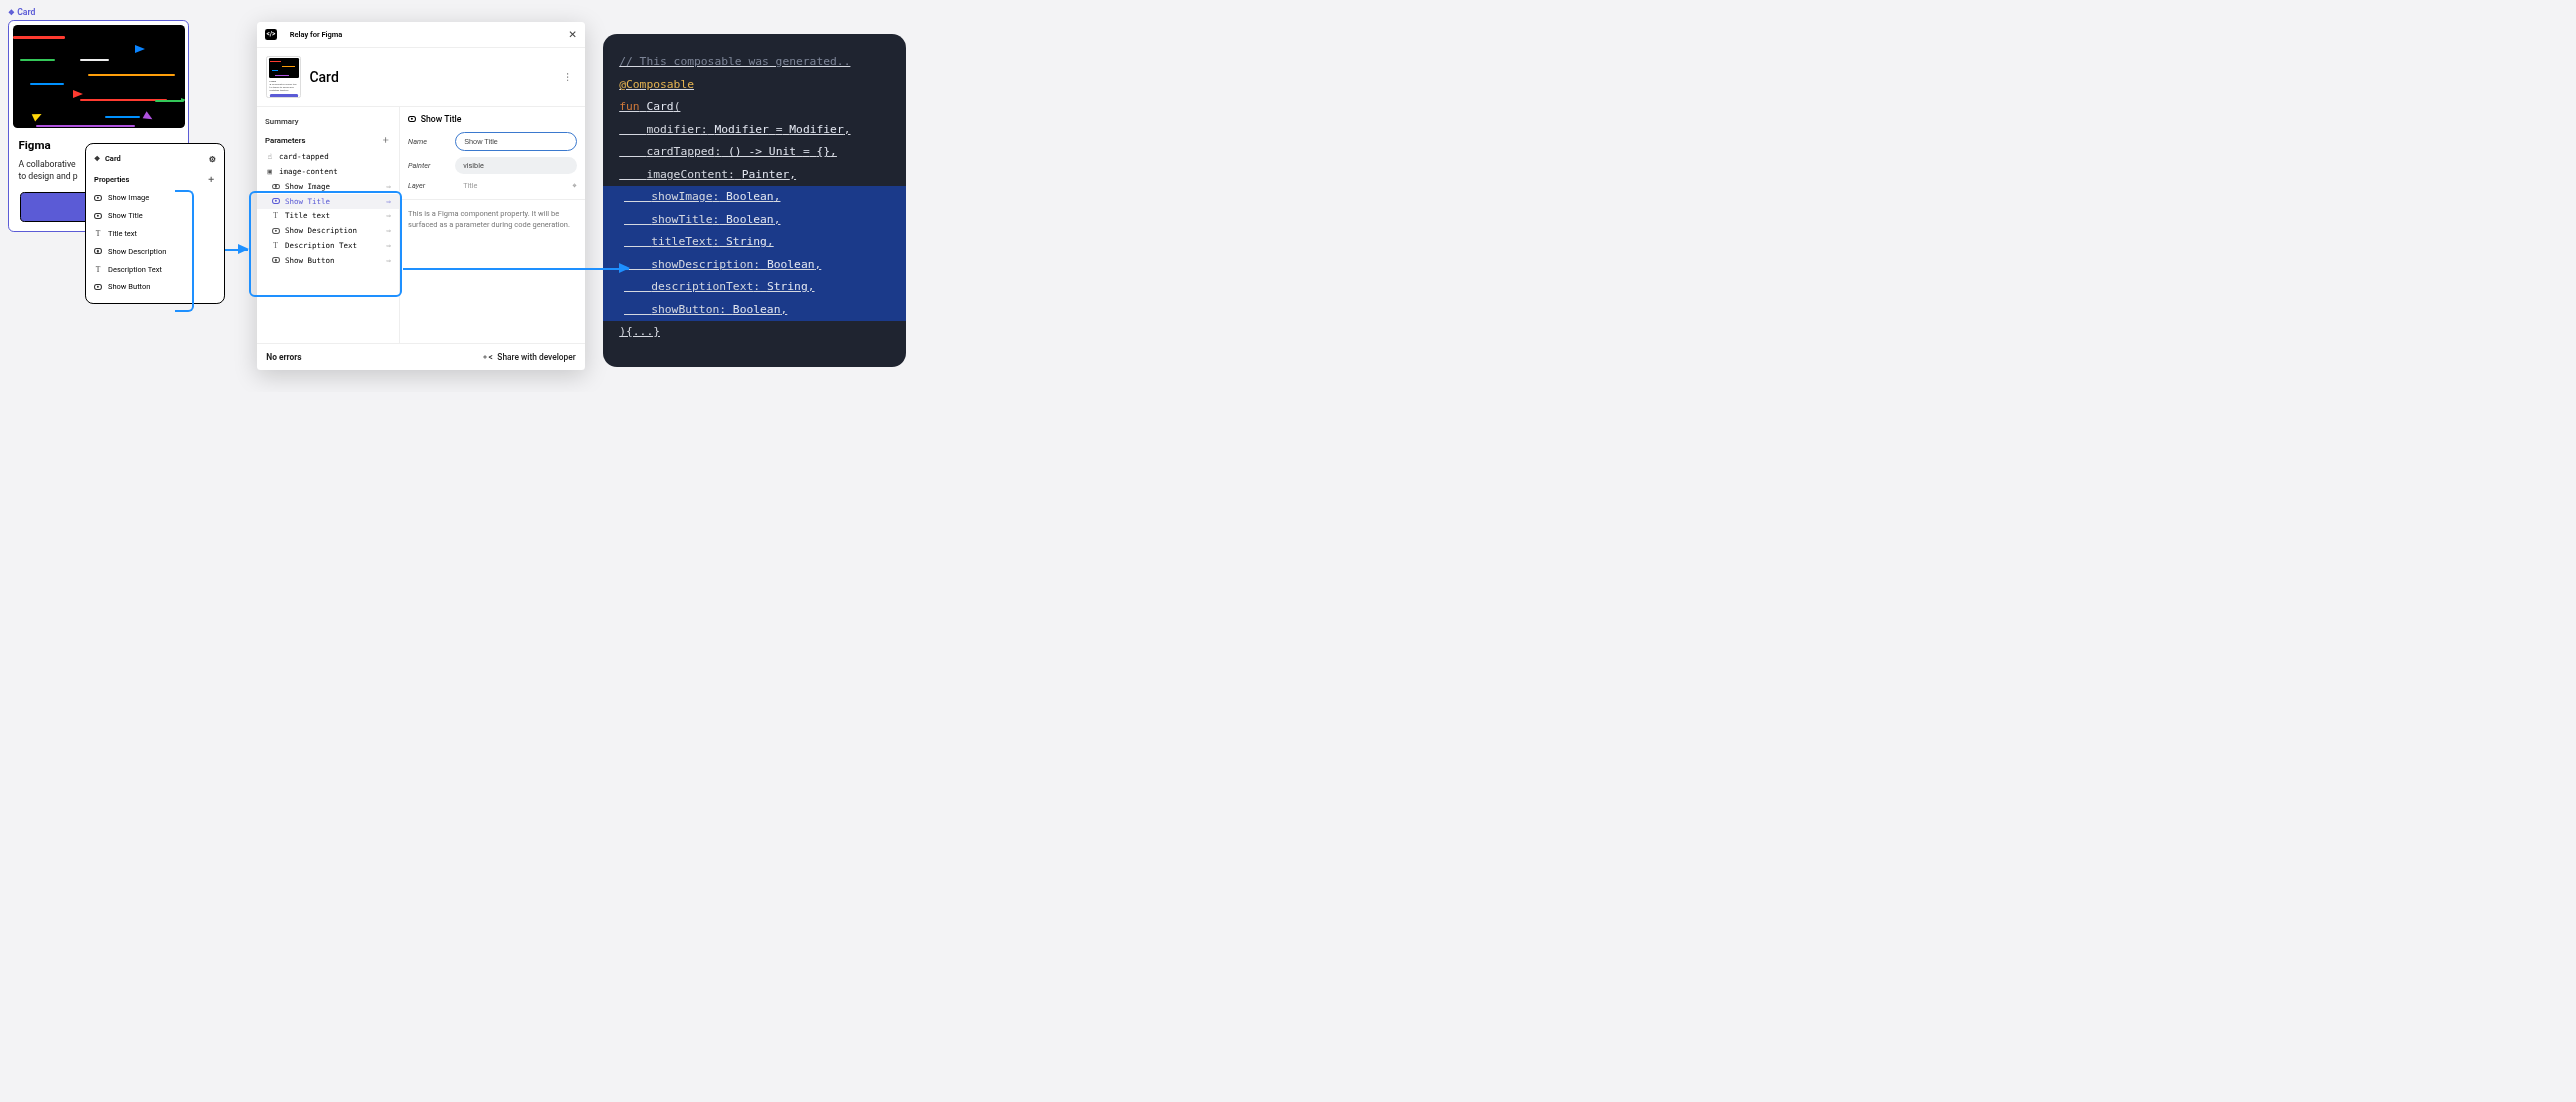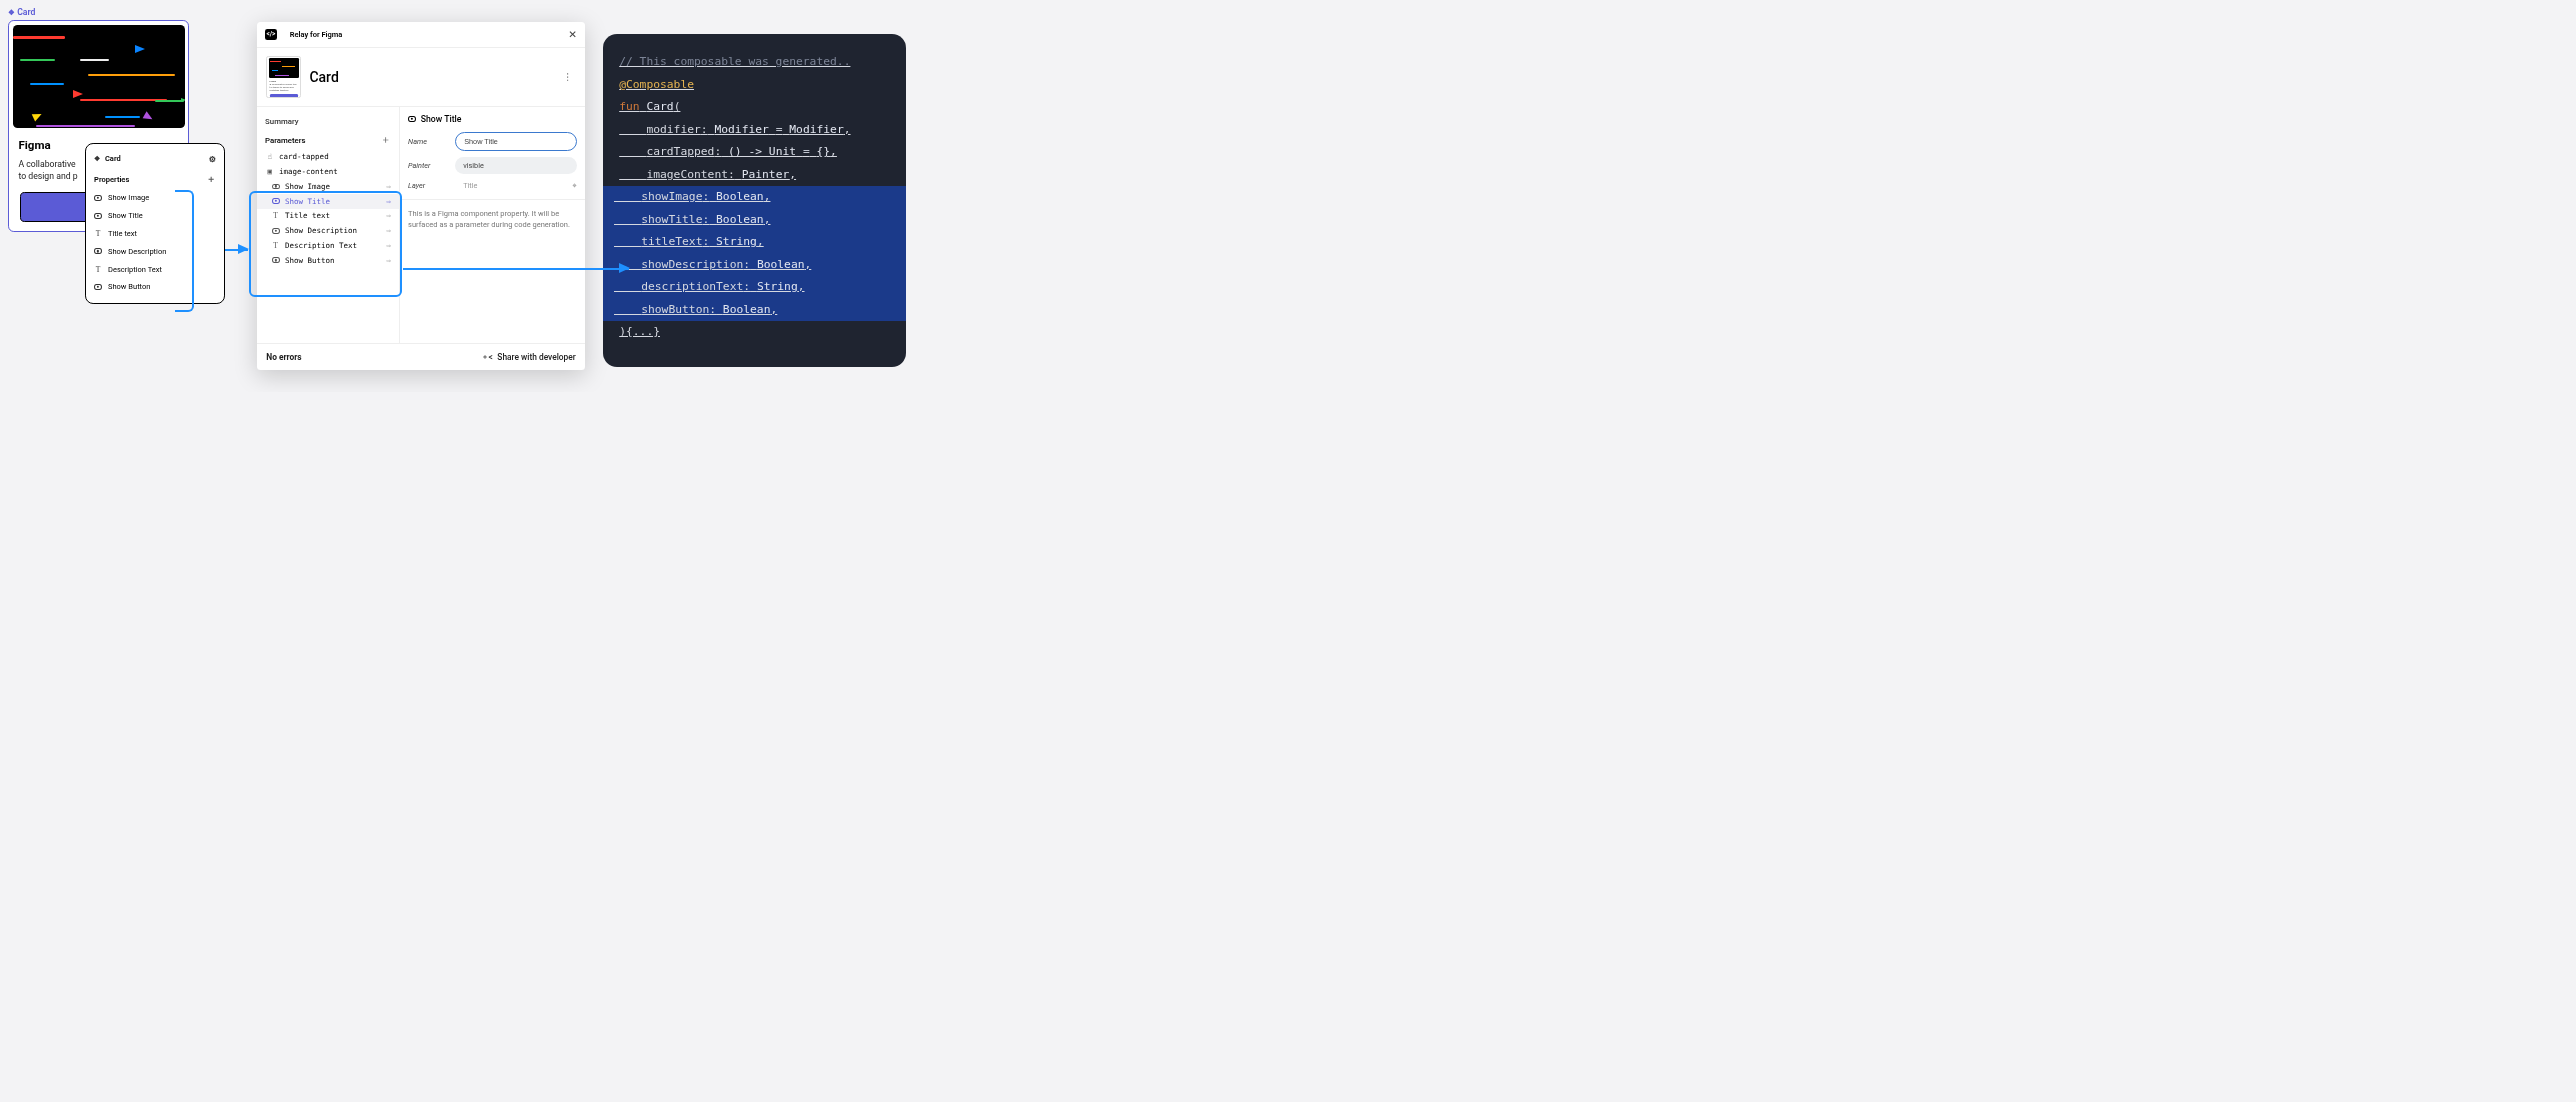--- a/index.html
+++ b/index.html
@@ -213,21 +213,21 @@
     border-radius: 14px;
     padding: 17.4px 0 17.4px 16.2px;
     font-family: ui-monospace, "SF Mono", Menlo, Consolas, monospace;
     font-size: 11.3px;
     line-height: 1.99;
     color: #d5d8e0;
     overflow:hidden;
     text-decoration:underline;
   }
   .code-panel .cl { white-space: pre; }
-  .code-panel .hl { background: #1b3a8a; display:block; margin-left:-16.2px; padding-left:11px; }
+  .code-panel .hl { background: #1b3a8a; display:block; margin-left:-16.2px; padding-left:21px; }
   .c-comment { color: #7d8597; }
   .c-ann { color: #e6b450; }
   .c-kw { color: #d17a3a; }
   .c-fn { color: #e2e6f0; }
   .c-type { color: #e2e6f0; }
   .c-punc { color: #d5d8e0; }
   .c-param { color: #d5d8e0; }
   .c-op { color: #c0c5d0; }
 
   

